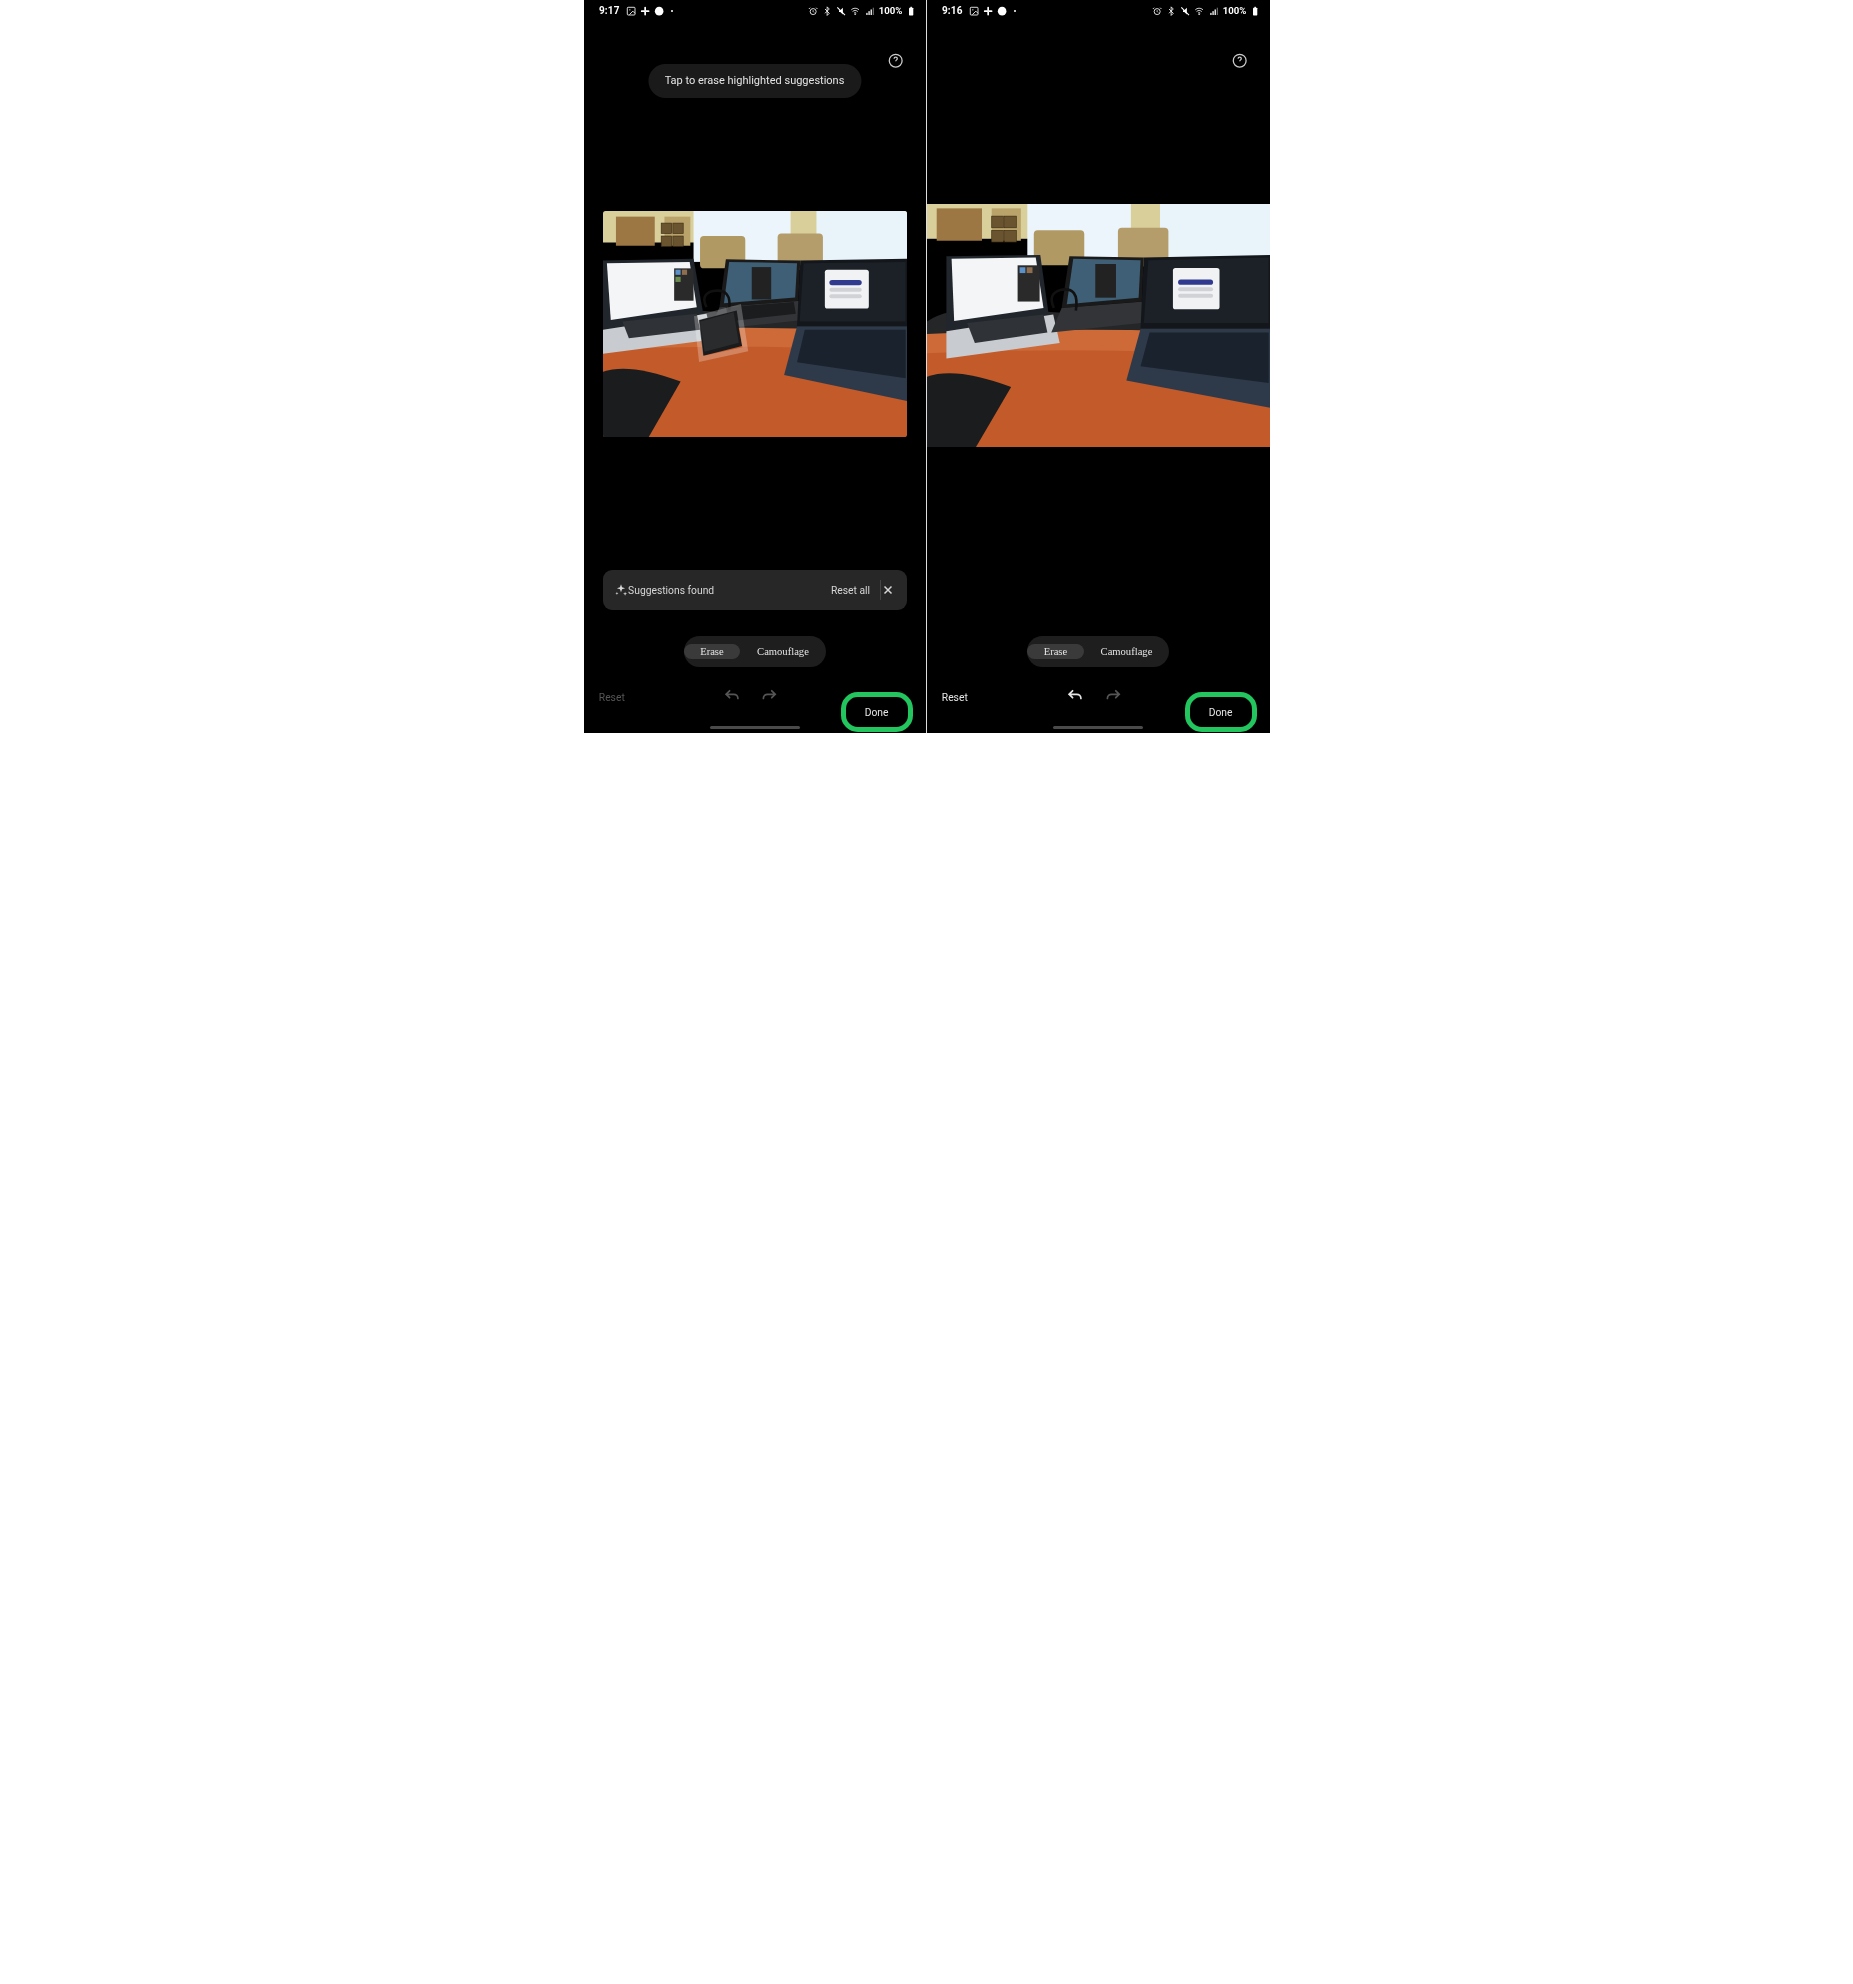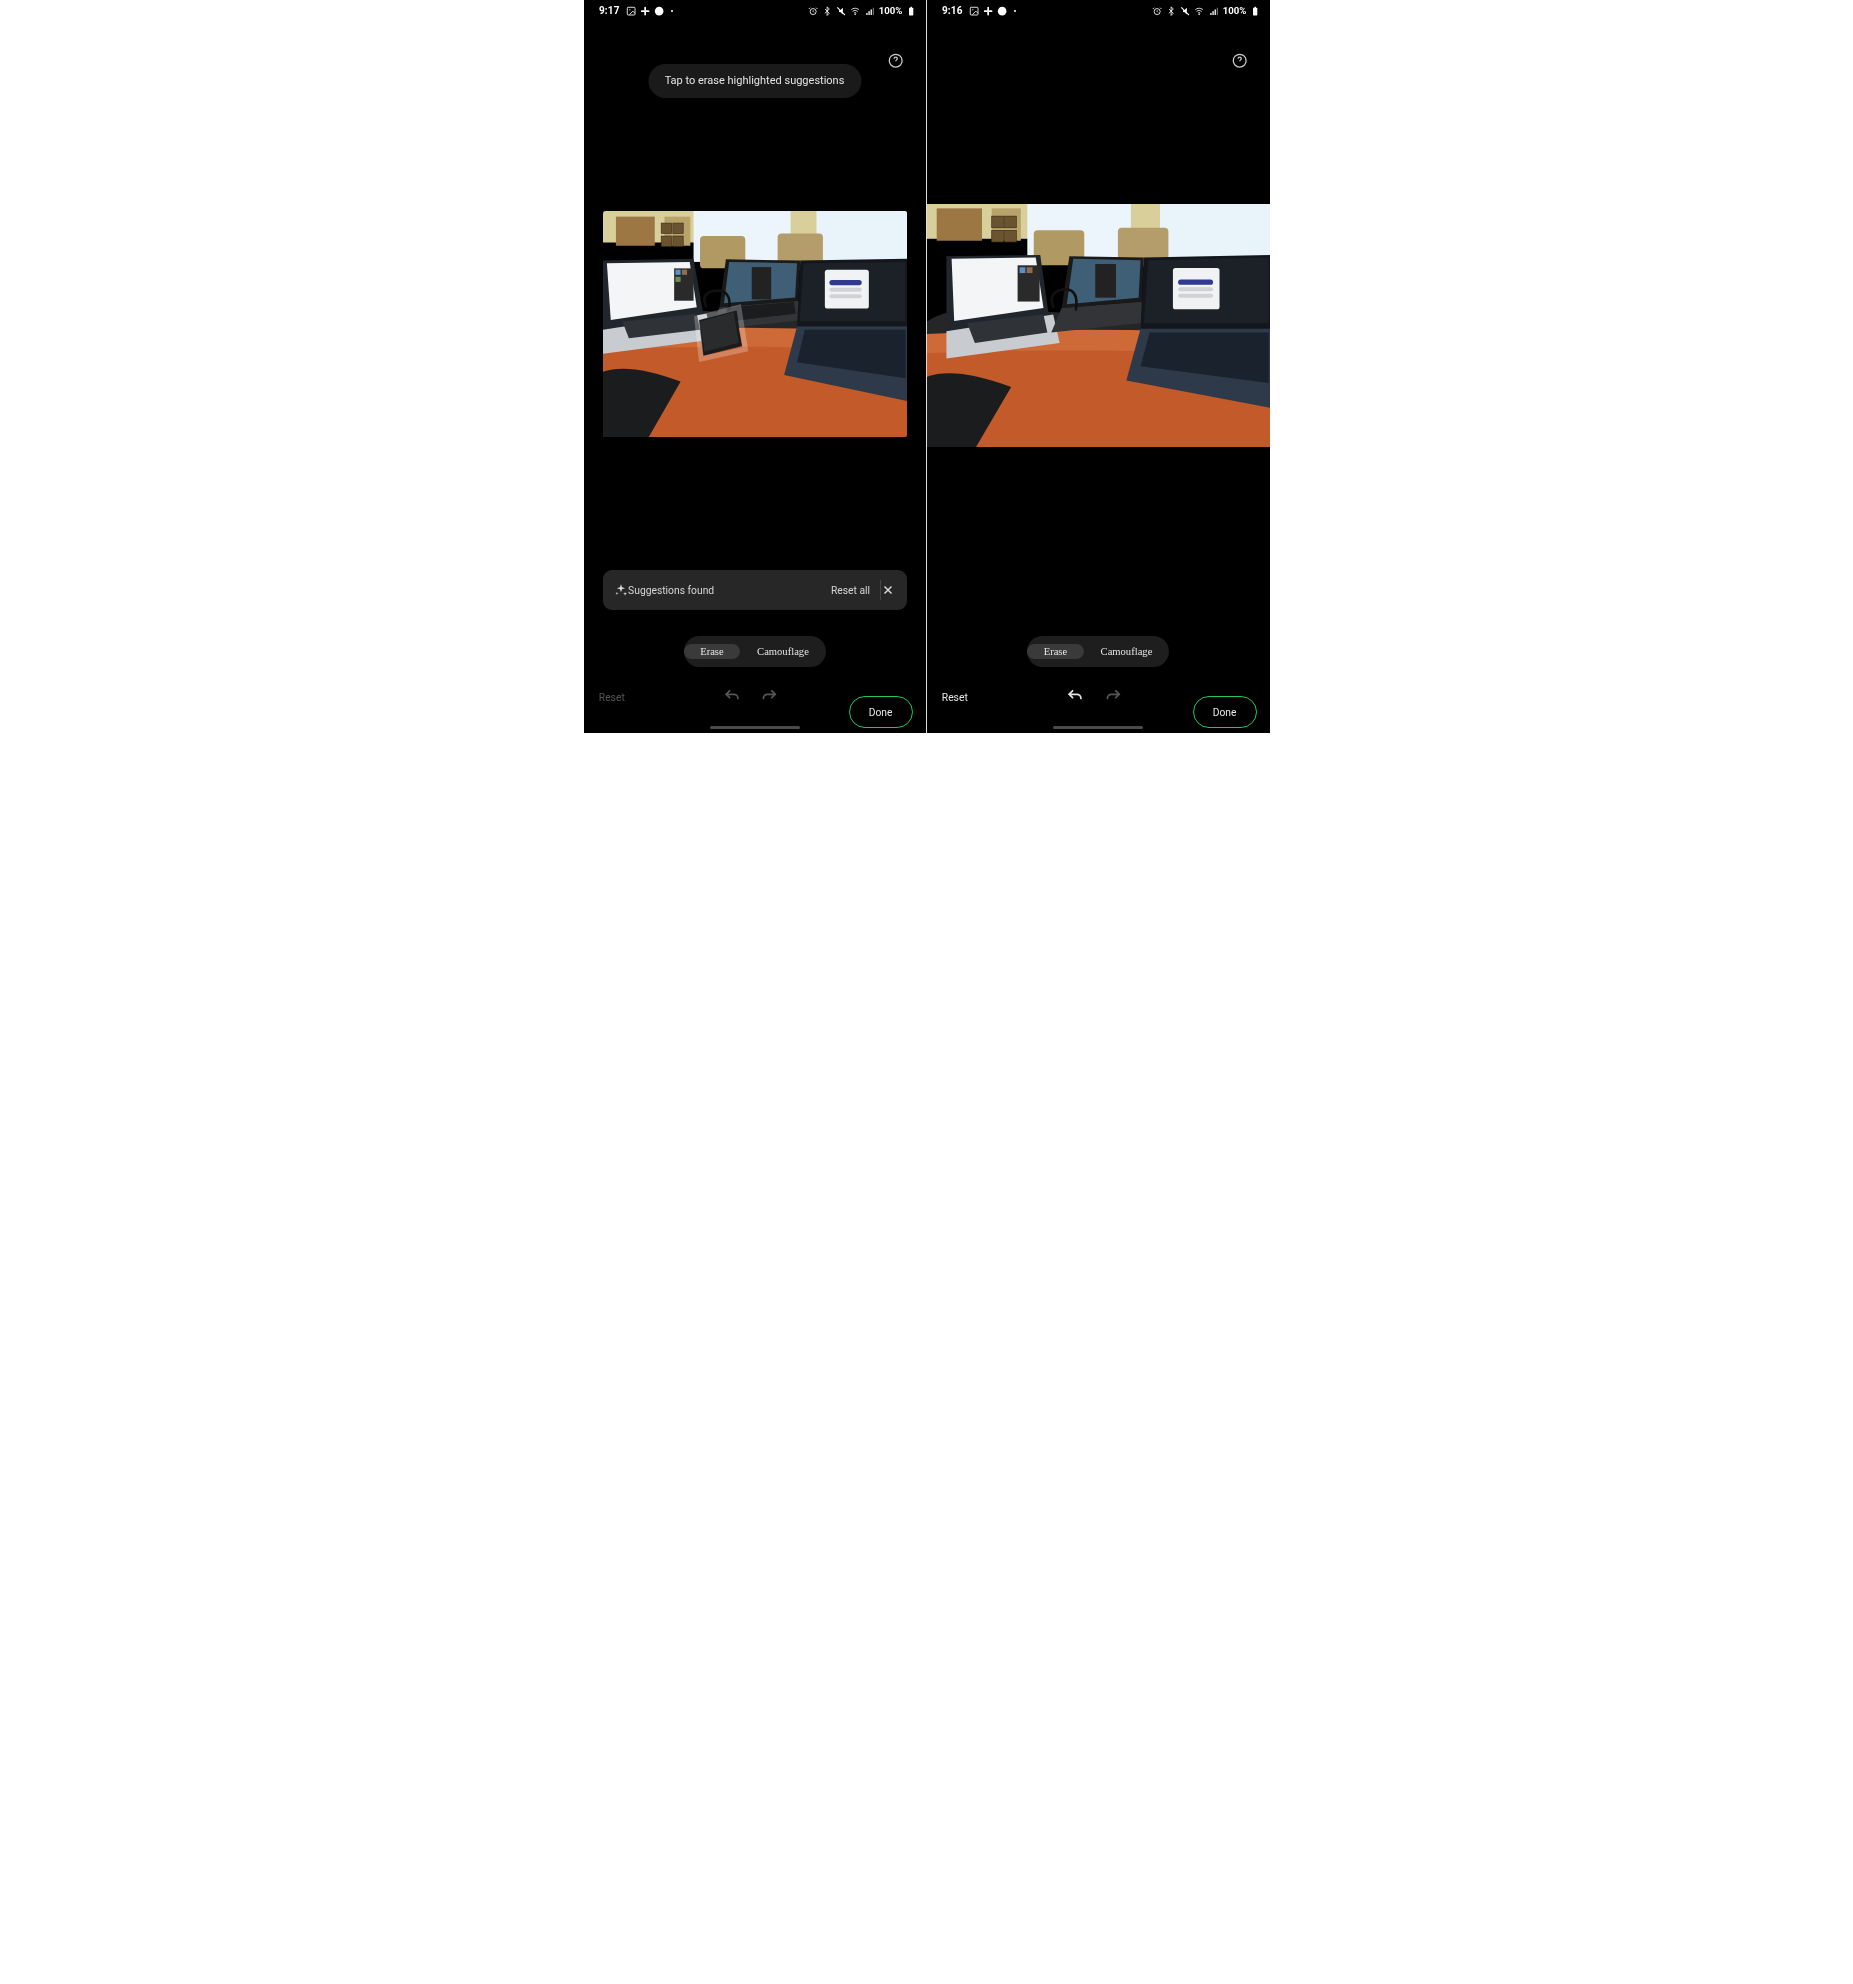--- a/index.html
+++ b/index.html
@@ -134,21 +134,21 @@
   position: absolute;
   left: 50%; transform: translateX(-50%);
   display: flex; gap: 22px;
 }
 .undo-redo button {
   background: transparent; border:none; cursor:pointer;
 }
 .undo-redo svg { width:16.7px; height:16.7px; }
 .done {
   margin-left: auto;
-  border: 1px solid #22c55e;
+  border: 5px solid #22c55e;
   background: transparent;
   color: #e5e5e5;
   font-size: 10.3px;
   padding: 8.4px 19px;
   border-radius: 16.7px;
   font-family: inherit;
   cursor:pointer;
   margin-top:29px;
 }
 

